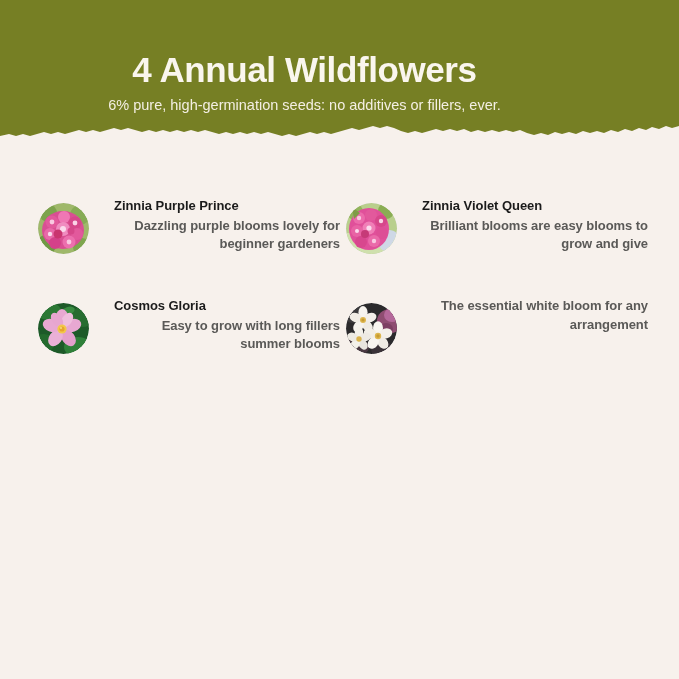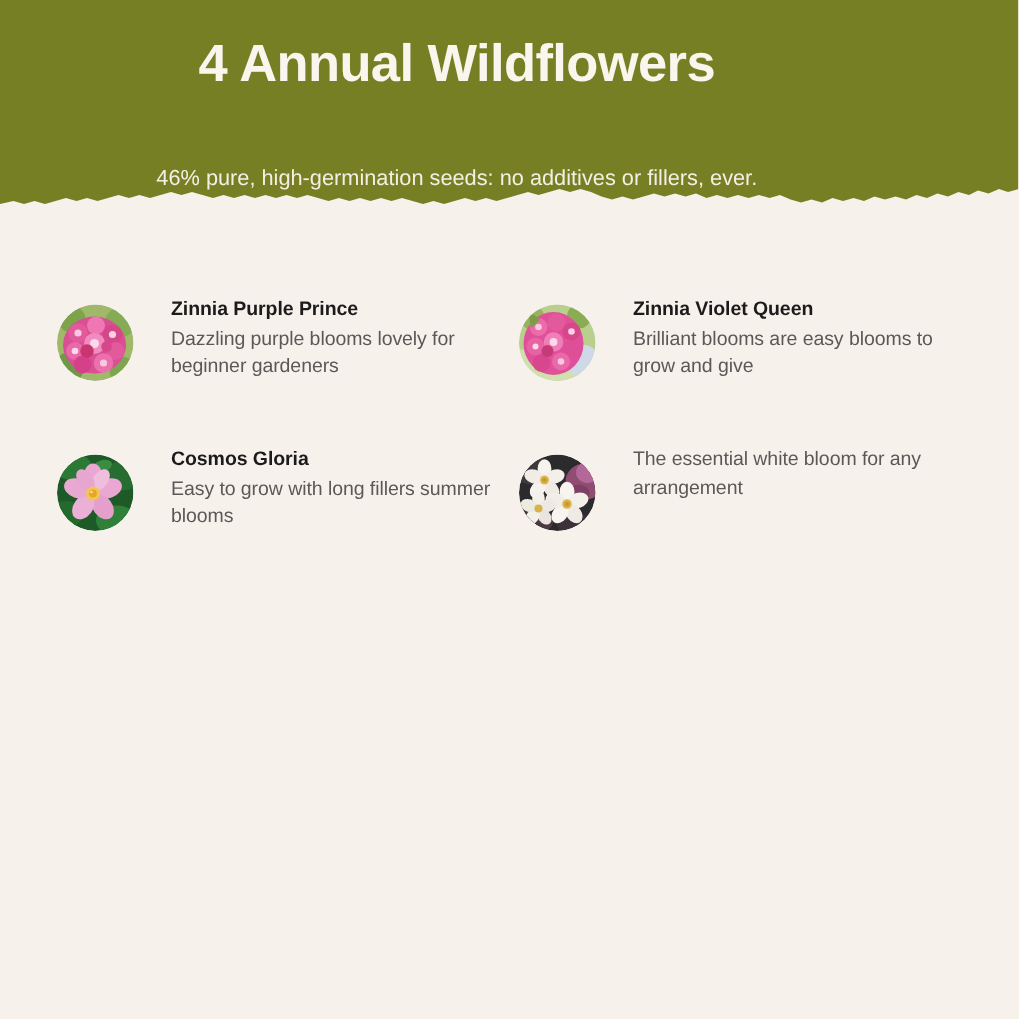--- a/index.html
+++ b/index.html
@@ -45,22 +45,22 @@
   }
   .hero-text {
     position: absolute;
     top: 0;
     left: 0;
     width: 609px;
     height: 128px;
     display: flex;
     flex-direction: column;
     align-items: center;
-    justify-content: space-between;
-    padding-top: 24px;
+    justify-content: center;
+    padding-top: 37px;
     box-sizing: border-box;
   }
   .hero-title {
     color: #faf6ee;
     font-size: 35px;
     font-weight: bold;
     letter-spacing: -0.4px;
     line-height: 1.1;
     margin: 0 0 7px 0;
     text-align: center;
@@ -120,24 +120,25 @@
     color: #1b1b1b;
     font-size: 13px;
     font-weight: bold;
     line-height: 1.35;
     margin: 0 0 2px 0;
     letter-spacing: -0.05px;
   }
   .item-desc {
     color: #5a5957;
     font-size: 13px;
-    font-weight: normal;
+    font-weight: bold;
     line-height: 1.44;
     margin: 0;
     letter-spacing: -0.05px;
+    text-align: right;
   }
 </style>
 </head>
 <body>
 
 <div class="page">
 
   <div class="hero">
 
     <div class="hero-bg">
@@ -153,21 +154,21 @@
           L282,136 L275,134 L268,132 L261,134 L254,132 L247,134 L240,132 L233,134
           L226,132 L219,134 L212,132 L205,130 L198,132 L191,130 L184,132 L177,130
           L170,132 L163,130 L156,132 L149,130 L142,132 L135,130 L128,128 L121,130
           L114,128 L107,130 L100,132 L93,130 L86,132 L79,130 L72,132 L65,134
           L58,132 L51,134 L44,132 L37,134 L30,136 L23,134 L16,136 L9,134 L0,136 Z"></path>
       </svg>
     </div>
 
     <div class="hero-text">
       <h1 class="hero-title">4 Annual Wildflowers</h1>
-      <p class="hero-subtitle"><span>46% pure, high-germination seeds: no additives or fillers, </span><span class="em">ever.</span></p>
+      <p class="hero-subtitle"><span>6% pure, high-germination seeds: no additives or fillers, </span><span class="em">ever.</span></p>
     </div>
   </div>
 
   <div class="grid">
 
     <div class="item">
       <div class="thumb">
         <svg viewBox="0 0 51 51" xmlns="http://www.w3.org/2000/svg">
           <defs>
               <clipPath id="c1">

